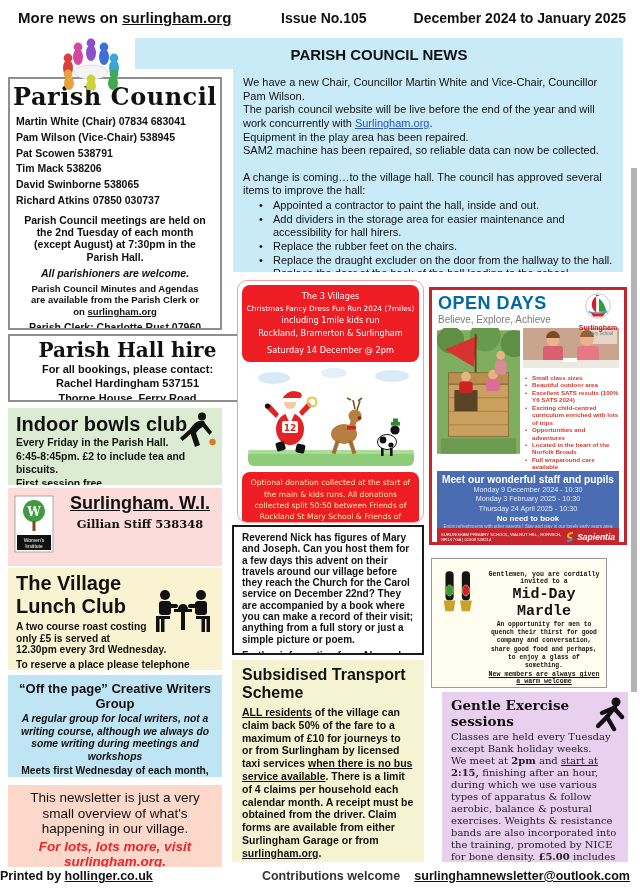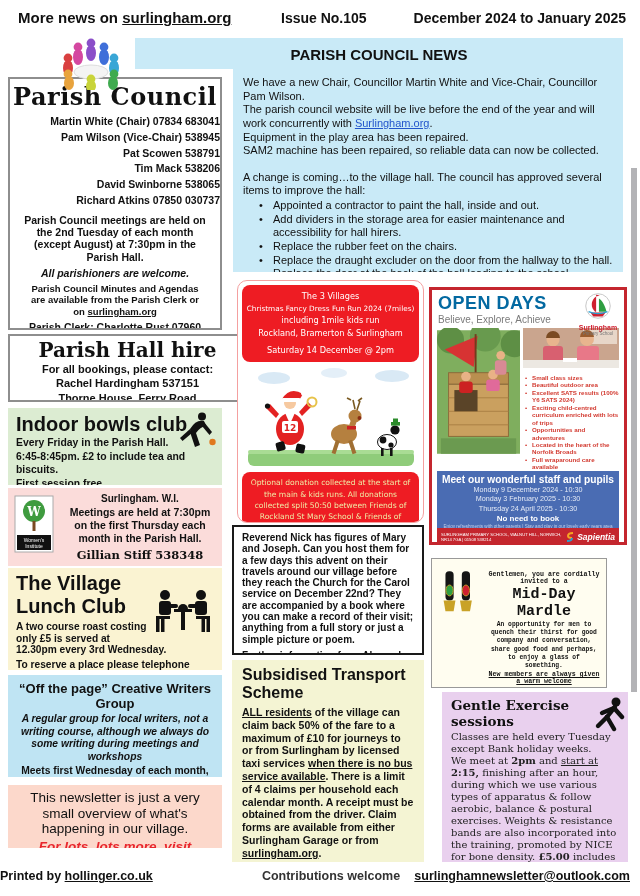--- a/index.html
+++ b/index.html
@@ -13,21 +13,21 @@
   
   #hdr-more{left:18px;top:9px;font-size:15px;font-weight:700;}
   #hdr-issue{left:281px;top:10px;font-size:14px;font-weight:600;}
   #hdr-date{right:14px;top:10px;font-size:14px;font-weight:600;}
   #people-logo{left:52px;top:34px;z-index:5;}
 
   
   #pc-box{left:8px;top:77px;width:214px;height:253px;border:2px solid #8e8e8e;background:#fff;
           overflow:hidden;text-align:center;}
   .pc-title{font-family:"DejaVu Serif",serif;font-size:24px;font-weight:700;margin-top:3px;letter-spacing:.5px;}
-  .pc-members{text-align:right;padding-left:28px;margin-top:3px;font-size:10.5px;font-weight:700;line-height:1.5;}
+  .pc-members{text-align:left;padding-left:6px;margin-top:3px;font-size:10.5px;font-weight:700;line-height:1.5;}
   .pc-meet{margin-top:5px;padding:0 8px;font-size:10.5px;font-weight:700;line-height:1.18;}
   .pc-welcome{margin-top:4px;font-size:10.5px;font-weight:600;font-style:italic;}
   .pc-minutes{margin-top:4px;padding:0 14px;font-size:9.5px;font-weight:700;line-height:1.2;}
   .pc-clerk{margin-top:4px;font-size:10.5px;font-weight:700;}
 
   
   #hall-box{left:8px;top:334px;width:239px;height:68px;border:2px solid #8e8e8e;background:#fff;
             text-align:center;overflow:hidden;}
   .hall-title{font-family:"DejaVu Serif",serif;font-size:20px;font-weight:700;margin-top:2px;}
   .hall-line{font-size:11px;font-weight:700;line-height:1.3;}
@@ -35,38 +35,38 @@
   
   #bowls-box{left:8px;top:408px;width:214px;height:77px;background:#dcecd2;padding:5px 8px;overflow:hidden;}
   .sec-title{font-size:20px;font-weight:700;}
   .bowls-line{font-size:10.4px;font-weight:700;line-height:1.3;}
   #bowls-icon{right:6px;top:3px;}
 
   
   #wi-box{left:8px;top:488px;width:214px;height:78px;background:#fbdcda;padding:5px 6px;overflow:hidden;}
   #wi-logo{left:6px;top:7px;}
   .wi-content{margin-left:50px;text-align:center;}
-  .wi-title{font-size:10px;font-weight:700;}
+  .wi-title{font-size:18px;font-weight:700;text-decoration:underline;}
   .wi-body{font-size:10.5px;font-weight:600;line-height:1.25;margin-top:2px;}
   .wi-contact{font-family:"DejaVu Serif",serif;font-size:11.5px;font-weight:700;margin-top:3px;}
 
   
   #lunch-box{left:8px;top:568px;width:214px;height:102px;background:#faf3d2;padding:4px 8px;overflow:hidden;}
   #diners-icon{float:right;margin:16px 0 0 4px;}
   .lunch-p{font-size:10.2px;font-weight:600;line-height:1.15;margin-top:3px;}
 
   
   #writers-box{left:8px;top:675px;width:214px;height:102px;background:#bfe4f3;text-align:center;
                padding:6px 6px;overflow:hidden;}
   .writers-title{font-size:13px;font-weight:700;}
   .writers-tagline{font-size:10.3px;font-style:italic;font-weight:600;line-height:1.22;margin-top:2px;}
   .writers-line{font-size:10.3px;font-weight:600;line-height:1.25;margin-top:2px;}
 
   
-  #note-box{left:8px;top:785px;width:214px;height:63px;background:#fcd8cb;text-align:center;
+  #note-box{left:8px;top:785px;width:214px;height:82px;background:#fcd8cb;text-align:center;
             padding:5px 8px;overflow:hidden;}
   .note-p1{font-size:13.5px;line-height:1.15;}
   .note-p2{font-size:13.5px;font-weight:700;font-style:italic;color:#e8262d;line-height:1.15;margin-top:2px;}
 
   
   #news-title{left:135px;top:38px;width:488px;height:31px;background:#c9eaf7;text-align:center;
               font-size:15px;font-weight:700;padding-top:8px;}
   #news-body{left:233px;top:69px;width:390px;height:203px;background:#c9eaf7;padding:7px 10px;
              font-size:11px;line-height:1.24;overflow:hidden;}
   #news-body p{margin:0;}
@@ -230,21 +230,20 @@
         <circle cx="20" cy="16" r="11" fill="#3f9b3f"></circle>
         <text x="20" y="21" font-size="12" font-weight="bold" fill="#fff" text-anchor="middle" font-family="DejaVu Serif, serif">W</text>
         <rect x="18.5" y="26" width="3" height="10" fill="#7a4a22"></rect>
         <rect x="3" y="40" width="34" height="15" fill="#111"></rect>
         <text x="20" y="46.5" font-size="5" fill="#fff" text-anchor="middle" font-family="Liberation Sans, sans-serif">Women's</text>
         <text x="20" y="53" font-size="5" fill="#fff" text-anchor="middle" font-family="Liberation Sans, sans-serif">Institute</text>
       </svg>
     </div>
     <div class="wi-content">
       <div class="wi-title">Surlingham. W.I.</div>
-      <div class="wi-body">Meetings are held at 7:30pm on the first Thursday each month in the Parish Hall.</div>
       <div class="wi-contact">Gillian Stiff 538348</div>
     </div>
   </div>
 
   <div class="abs" id="lunch-box">
     <span id="diners-icon">
       <svg width="62" height="46" viewBox="0 0 62 46">
         <g fill="#111">
           <circle cx="13" cy="7" r="5"></circle>
             <rect x="7" y="13" width="12" height="14" rx="3"></rect>

